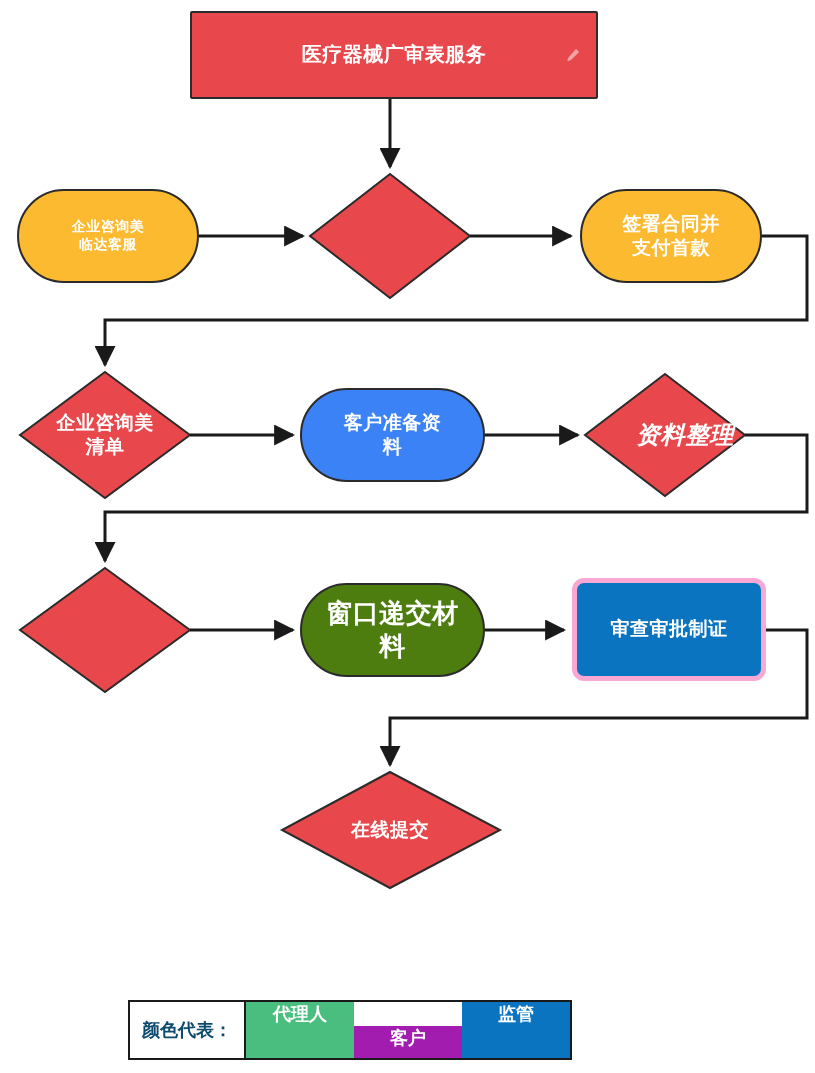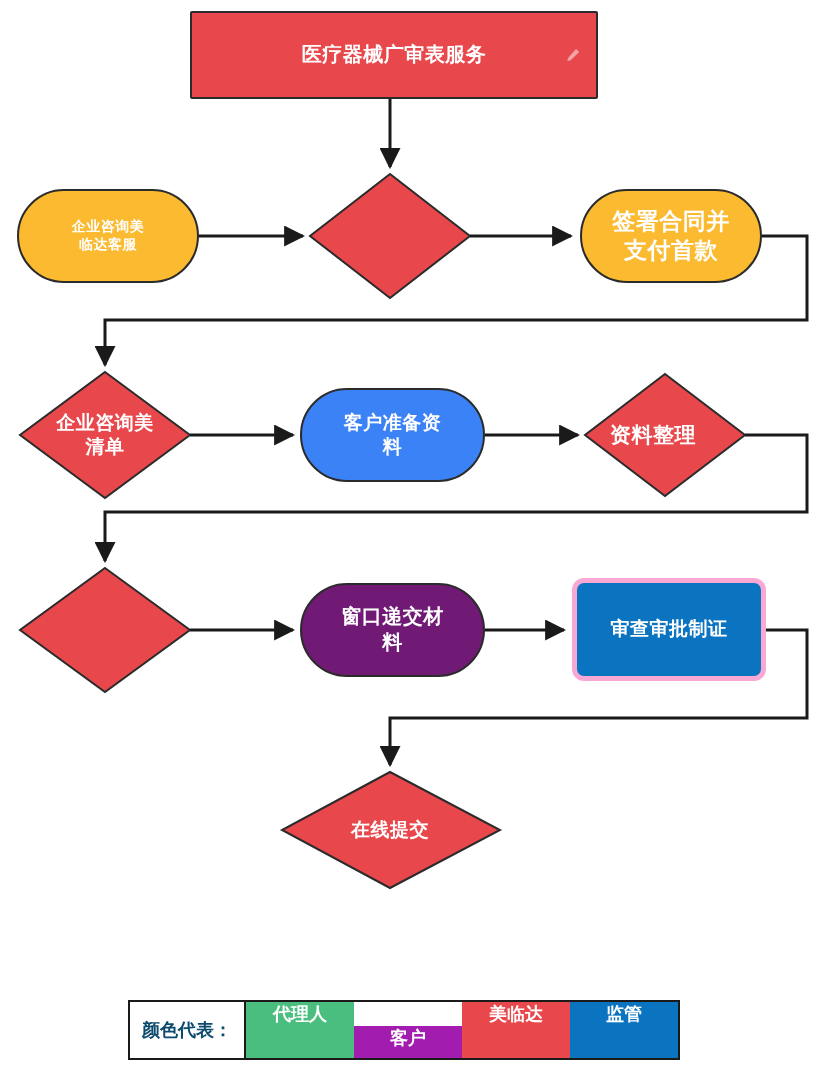--- a/index.html
+++ b/index.html
@@ -168,62 +168,59 @@
       <path d="M11.5 1.5 L14.5 4.5 L5.5 13.5 L2 14.5 L3 11 Z" fill="#ffffff" stroke="#ffffff" stroke-width="0.8"></path>
     </svg>
   </div>
 
   <div class="node shape-stadium" style="left:17px; top:189px; width:182px; height:94px; background:#fbba30; font-size:14px;">
     <span class="node-label">企业咨询美
 临达客服</span>
   </div>
 
 
-  <div class="node shape-stadium" style="left:580px; top:189px; width:182px; height:94px; background:#fbba30; font-size:23px;">
+  <div class="node shape-stadium" style="left:580px; top:189px; width:182px; height:94px; background:#fbba30; font-size:19px;">
     <span class="node-label">签署合同并
 支付首款</span>
   </div>
 
   <div class="node shape-diamond" style="left:25px; top:397px; width:160px; height:76px; font-size:19px;">
     <span class="node-label">企业咨询美
 清单</span>
   </div>
 
   <div class="node shape-stadium" style="left:300px; top:388px; width:185px; height:94px; background:#3b82f6; font-size:19px;">
     <span class="node-label">客户准备资
 料</span>
   </div>
 
-  <div class="node shape-diamond" style="left:578px; top:418px; width:150px; height:34px; font-size:21px;">
+  <div class="node shape-diamond" style="left:610px; top:418px; width:150px; height:34px; font-size:24px;font-style:italic;">
     <span class="node-label">资料整理</span>
   </div>
 
 
-  <div class="node shape-stadium" style="left:300px; top:583px; width:185px; height:94px; background:#701a75; font-size:20px;">
+  <div class="node shape-stadium" style="left:300px; top:583px; width:185px; height:94px; background:#4d7c0f; font-size:26px;">
     <span class="node-label">窗口递交材
 料</span>
   </div>
 
   <div class="node shape-round" style="left:572px; top:578px; width:194px; height:103px; background:#0a74c0; font-size:19px;">
     <span class="node-label">审查审批制证</span>
   </div>
 
   <div class="node shape-diamond" style="left:310px; top:813px; width:160px; height:34px; font-size:19px;">
     <span class="node-label">在线提交</span>
   </div>
 
   <div id="legend">
     <div class="legend-title">颜色代表：</div>
     <div class="legend-cell" style="background:#49be7f;">
       <span>代理人</span>
     </div>
     <div class="legend-cell" style="background:#a21caf;margin-top:24px;">
       <span>客户</span>
     </div>
-    <div class="legend-cell" style="background:#e8484c;">
-      <span>美临达</span>
-    </div>
     <div class="legend-cell" style="background:#0a74c0;">
       <span>监管</span>
     </div>
   </div>
 
 </div>
 
 </body></html>

